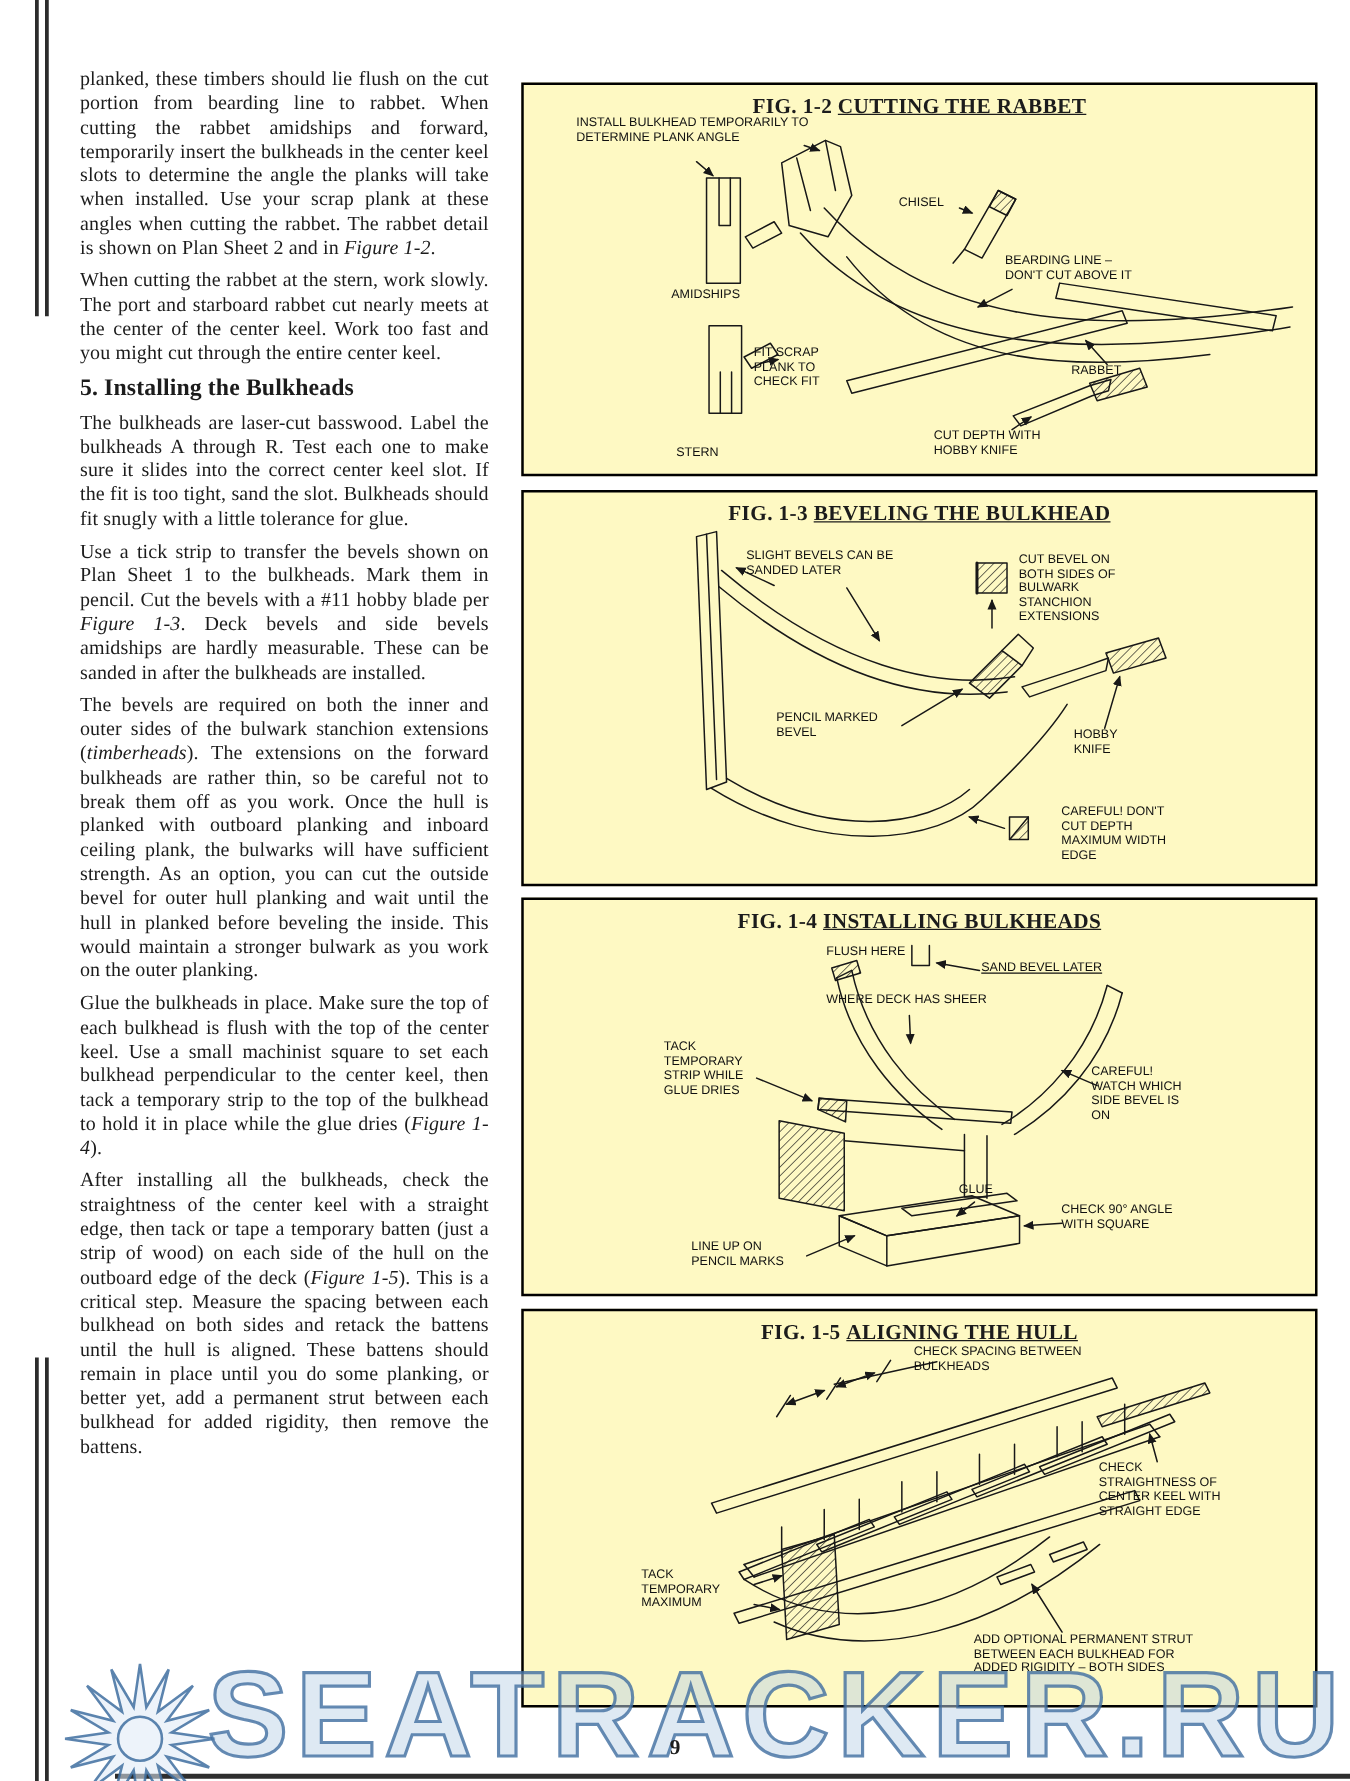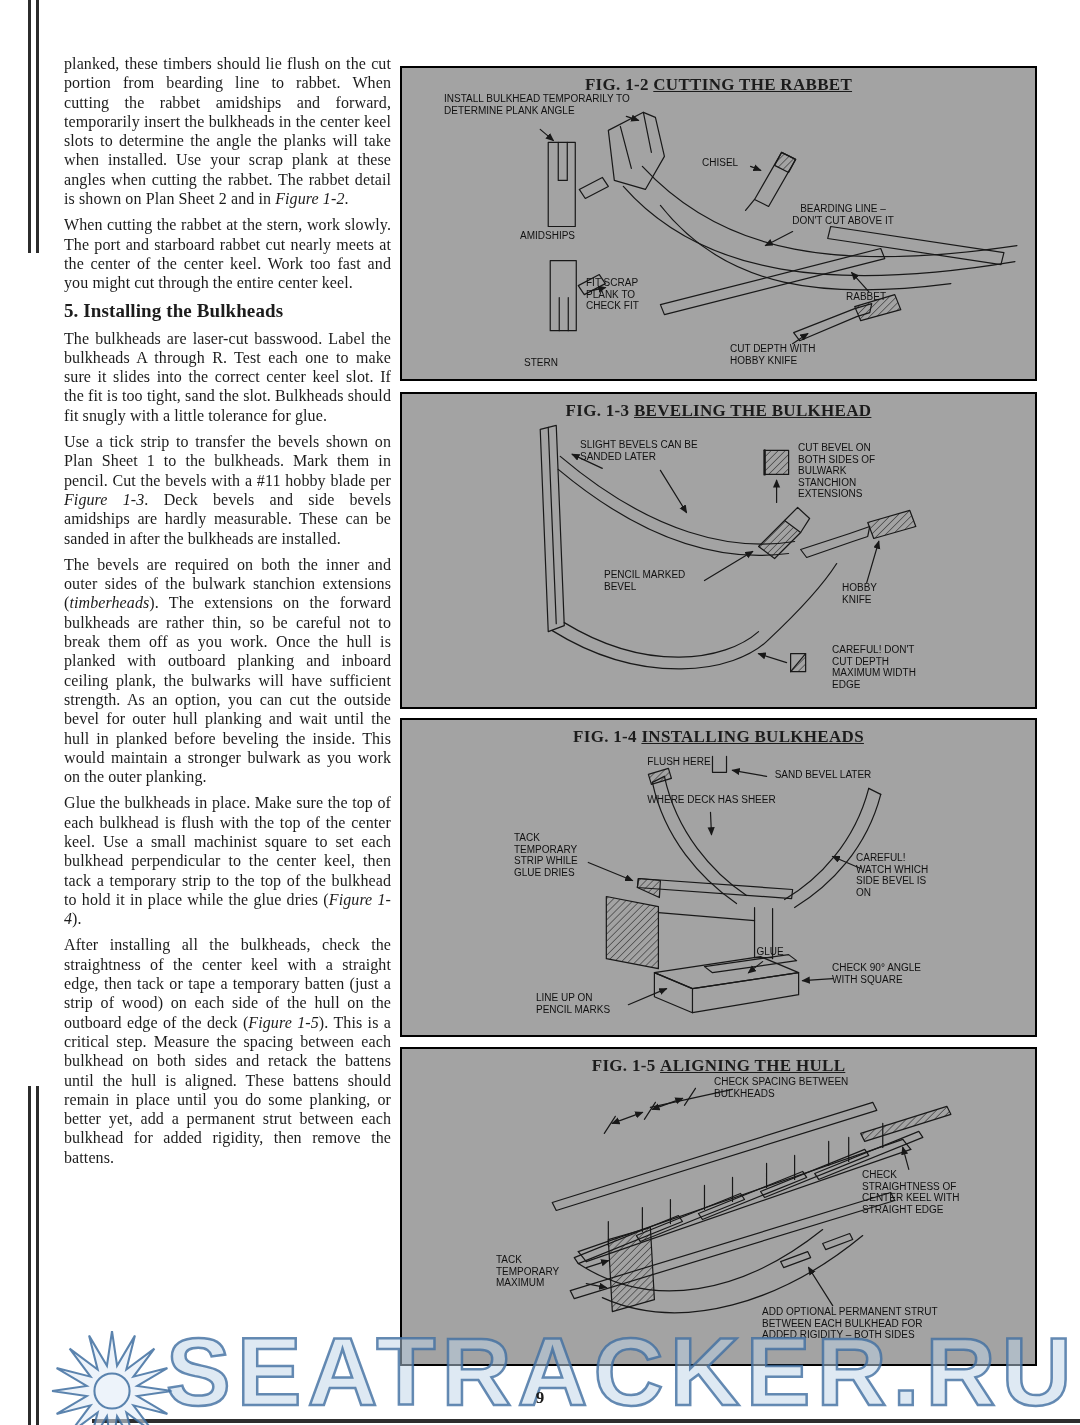--- a/index.html
+++ b/index.html
@@ -11,34 +11,34 @@
   .bottom-edge{position:absolute;background:#2e2e2e;}
   
   .textcol{
     position:absolute;left:64px;top:54px;width:327px;
     font-size:16px;line-height:19.3px;text-align:justify;letter-spacing:0.1px;
   }
   .textcol p{margin:0 0 7px 0;}
   .textcol h2{font-size:19px;line-height:22px;margin:5px 0 7px 0;text-align:left;font-family:Liberation Serif, serif;}
   
   .figure{
-    position:absolute;left:400px;width:637px;border:2.5px solid #000;
-    background:#a3a3a3;box-sizing:border-box;
+    position:absolute;left:417px;width:637px;border:2.5px solid #000;
+    background:#fef9c3;box-sizing:border-box;
   }
   .fig-title{
     position:absolute;top:7px;left:0;right:0;text-align:center;
     font-family:"Liberation Serif",serif;font-weight:bold;font-size:17px;letter-spacing:0.3px;
   }
   .fig-title .u{text-decoration:underline;}
   .art{position:absolute;left:0;top:0;width:100%;height:100%;}
   .lbl{
     position:absolute;font-family:"Liberation Sans",sans-serif;
     font-size:10px;line-height:11.5px;text-align:left;color:#111;
   }
-  .lbl.left{text-align:center;}
+  .lbl.left{text-align:left;}
   
   .watermark{position:absolute;left:0;top:1280px;width:1080px;height:140px;z-index:40;pointer-events:none;margin-top:45px;}
   .wm-star{position:absolute;left:50px;top:4px;width:124px;height:124px;}
   .wm-text{
     position:absolute;left:166px;top:-2px;line-height:1;
     font-family:"Liberation Sans",sans-serif;font-weight:700;font-size:97px;letter-spacing:6px;
     color:rgba(189,211,232,0.5);-webkit-text-stroke:2.5px rgba(64,110,160,0.8);
     white-space:nowrap;
   }
   .pagenum{
@@ -228,21 +228,21 @@
       <line x1="364" y1="56" x2="330" y2="50" marker-end="url(#ah4)"></line>
       <line x1="308" y1="92" x2="309" y2="114" marker-end="url(#ah4)"></line>
       <line x1="186" y1="142" x2="230" y2="160" marker-end="url(#ah4)"></line>
       <line x1="458" y1="148" x2="430" y2="136" marker-end="url(#ah4)"></line>
       <line x1="360" y1="241" x2="346" y2="252" marker-end="url(#ah4)"></line>
       <line x1="430" y1="258" x2="400" y2="260" marker-end="url(#ah4)"></line>
       <line x1="226" y1="284" x2="264" y2="268" marker-end="url(#ah4)"></line>
     </g>
   </svg>
   <div class="lbl left" style="left:242px;top:36px;width:70px;">FLUSH HERE</div>
-  <div class="lbl left" style="left:366px;top:49px;width:110px;">SAND BEVEL LATER</div>
+  <div class="lbl left" style="left:366px;top:49px;width:110px;text-decoration:underline;">SAND BEVEL LATER</div>
   <div class="lbl left" style="left:242px;top:74px;width:135px;">WHERE DECK HAS SHEER</div>
   <div class="lbl" style="left:112px;top:112px;width:72px;">TACK TEMPORARY STRIP WHILE GLUE DRIES</div>
   <div class="lbl" style="left:454px;top:132px;width:78px;">CAREFUL! WATCH WHICH SIDE BEVEL IS ON</div>
   <div class="lbl left" style="left:348px;top:226px;width:40px;">GLUE</div>
   <div class="lbl" style="left:430px;top:242px;width:102px;">CHECK 90° ANGLE WITH SQUARE</div>
   <div class="lbl" style="left:134px;top:272px;width:92px;">LINE UP ON PENCIL MARKS</div>
 </div>
 
 <div class="figure" style="top:1047px;height:319px;">
   <div class="fig-title">

